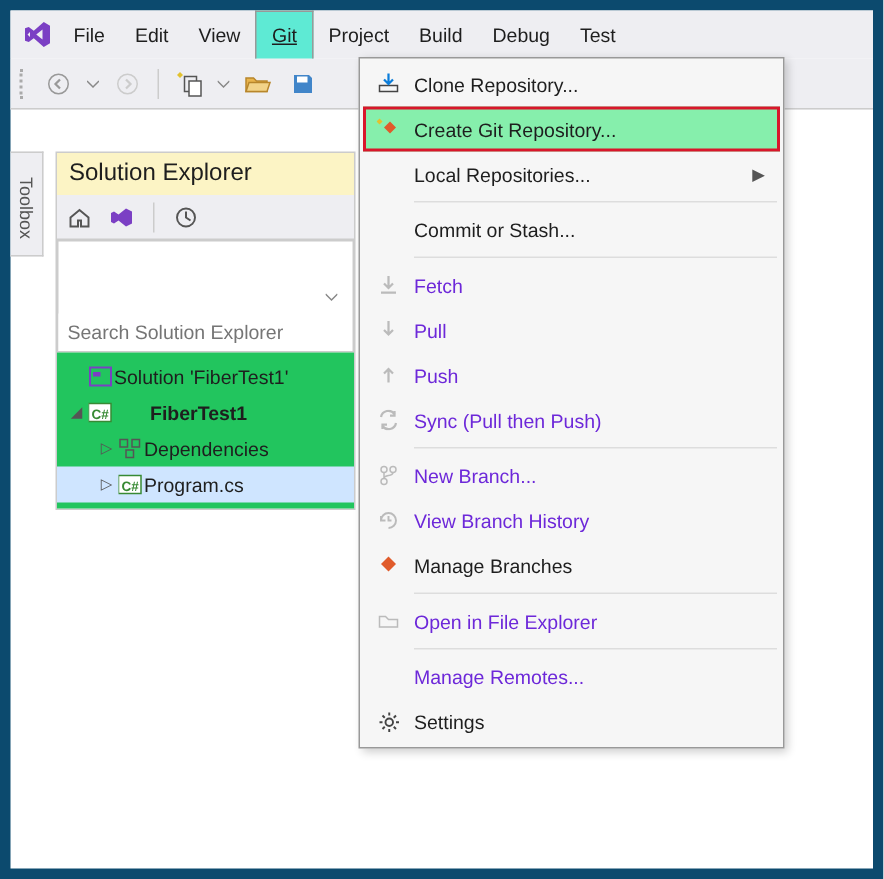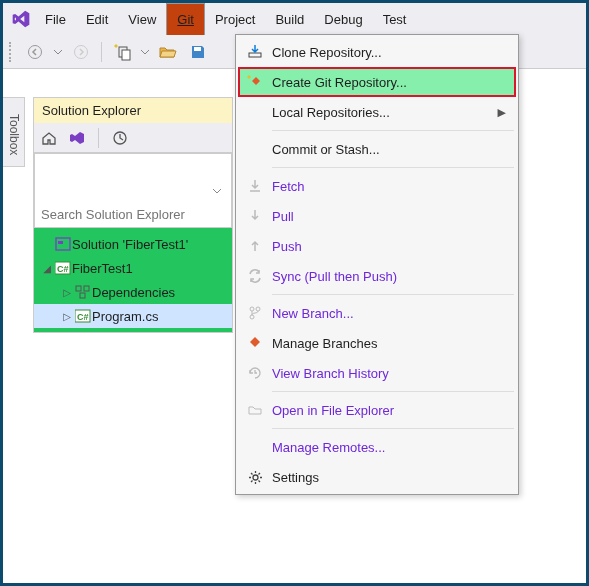--- a/index.html
+++ b/index.html
@@ -1,46 +1,46 @@
 <!DOCTYPE html>
 <html><head>
 <meta charset="utf-8">
 <style>
   * { box-sizing: border-box; font-family: "Segoe UI", Arial, sans-serif; }
   body { margin: 0; width: 589px; height: 586px; background: #fff; overflow: hidden; font-size: 13px; color: #1e1e1e; }
-  .canvas { width: 589px; height: 586px; position: relative; border: 3px solid #0c4a6e; }
+  .canvas { width: 589px; height: 586px; position: relative; border: 7px solid #0c4a6e; }
 
   
   .menubar { height: 32px; display: flex; align-items: stretch; padding-left: 4px; background: #eeeef2; }
   .vs-logo { width: 28px; display: flex; align-items: center; justify-content: center; }
   .vs-logo svg { width: 20px; height: 20px; }
   .menu-item { padding: 0 10px; display: flex; align-items: center; cursor: default; color: #1e1e1e; }
-  .menu-item.open { background: #c2410c; border: 1px solid #999; border-bottom: none; position: relative; z-index: 20; text-decoration: underline; }
+  .menu-item.open { background: #5eead4; border: 1px solid #999; border-bottom: none; position: relative; z-index: 20; text-decoration: underline; }
   
   
   .toolbar { height: 34px; display: flex; align-items: center; padding: 0 6px; gap: 2px; background: #eeeef2; border-bottom: 1px solid #ccc; }
   .tool-handle { width: 6px; height: 20px; border-left: 2px dotted #aaa; border-right: 2px dotted transparent; margin-right: 4px;}
   .tool-btn { width: 28px; height: 28px; display: flex; align-items: center; justify-content: center; color: #555; border-radius: 2px; }
   .tool-sep { width: 1px; height: 20px; background: #ccc; margin: 0 4px; }
 
   
   .toolbox-tab { position: absolute; left: 0; top: 94px; width: 22px; height: 70px; background: #eeeef2; border: 1px solid #ccc; border-left: none; display: flex; align-items: center; justify-content: center; writing-mode: vertical-rl; font-size: 12px; color: #555; padding-top: 6px; }
 
   
   .panel { position: absolute; left: 30px; top: 94px; width: 200px; border: 1px solid #ccc; }
-  .panel-title { background: #fcf4c5; padding: 5px 8px; font-size: 13px; }
+  .panel-title { background: #fcf4c5; padding: 5px 8px; font-size: 16px; }
   .panel-tb { height: 30px; background: #eeeef2; display: flex; align-items: center; padding: 0 4px; gap: 6px; border-bottom: 1px solid #ccc; }
   .panel-search { display: flex; align-items: center; border: 1px solid #ccc; }
   .panel-search input { border: none; outline: none; padding: 5px 6px; font-size: 13px; width: 170px; color: #777; background: #fff; margin-top: 48px; }
   .panel-search .srch-btn { width: 24px; height: 26px; display: flex; align-items: center; justify-content: center; color: #555; }
   .tree { padding: 4px 0; background: #22c55e; }
   .tree-row { display: flex; align-items: center; height: 24px; padding-left: 4px; font-size: 13px; white-space: nowrap; overflow: hidden; }
   .tree-row .tw { width: 14px; text-align: center; color: #555; font-size: 10px; }
   .tree-row.selected { background: #cfe5ff; }
-  .bold { font-weight: 400; }
+  .bold { font-weight: 700; margin-left: 24px; }
   .ico { width: 18px; display: inline-flex; align-items: center; justify-content: center; }
 
   
   .dropdown { position: absolute; left: 232px; top: 31px; width: 284px; background: #f6f6f6; border: 1px solid #999; box-shadow: 2px 2px 6px rgba(0,0,0,0.2); z-index: 10; padding: 2px; }
   .dd-row { display: flex; align-items: center; height: 30px; padding: 0 10px 0 0; color: #1e1e1e; }
   .dd-row.disabled { color: #6d28d9; }
   .dd-row.highlight { background: #86efac; position: relative; }
   .dd-row.highlight::after { content: ""; position: absolute; inset: 0; border: 2px solid #d9162b; pointer-events: none; }
   .dd-ico { width: 34px; display: flex; align-items: center; justify-content: center; }
   .dd-sep { height: 1px; background: #ddd; margin: 3px 2px 3px 34px; }
@@ -258,36 +258,36 @@
     <span class="dd-ico">
           <svg width="14" height="14" viewBox="0 0 14 14">
             <circle cx="4" cy="3" r="2" fill="none" stroke="#bbb"></circle>
             <circle cx="10" cy="3" r="2" fill="none" stroke="#bbb"></circle>
             <circle cx="4" cy="11" r="2" fill="none" stroke="#bbb"></circle>
             <path d="M4 5v4M10 5c0 3-6 1-6 4" fill="none" stroke="#bbb"></path>
           </svg>
         </span>
     <span>New Branch...</span>
   </div>
-  <div class="dd-row">
-    <span class="dd-ico">
-          <svg width="14" height="14" viewBox="0 0 14 14">
-            <path d="M7 1l5 5-5 5-5-5z" fill="#e05b2b"></path>
-          </svg>
-        </span>
-    <span>Manage Branches</span>
-  </div>
   <div class="dd-row disabled">
     <span class="dd-ico">
           <svg width="14" height="14" viewBox="0 0 14 14">
             <path d="M2 7a5 5 0 115 5" fill="none" stroke="#bbb" stroke-width="1.3"></path>
             <path d="M2 4v3h3M7 4v3h2" fill="none" stroke="#bbb" stroke-width="1.3"></path>
           </svg>
         </span>
     <span>View Branch History</span>
+  </div>
+  <div class="dd-row">
+    <span class="dd-ico">
+          <svg width="14" height="14" viewBox="0 0 14 14">
+            <path d="M7 1l5 5-5 5-5-5z" fill="#e05b2b"></path>
+          </svg>
+        </span>
+    <span>Manage Branches</span>
   </div>
   <div class="dd-sep"></div>
   <div class="dd-row disabled">
     <span class="dd-ico">
           <svg width="14" height="14" viewBox="0 0 14 14">
             <path d="M1 4h4l2 2h6v5H1z" fill="none" stroke="#bbb"></path>
           </svg>
         </span>
     <span>Open in File Explorer</span>
   </div>

